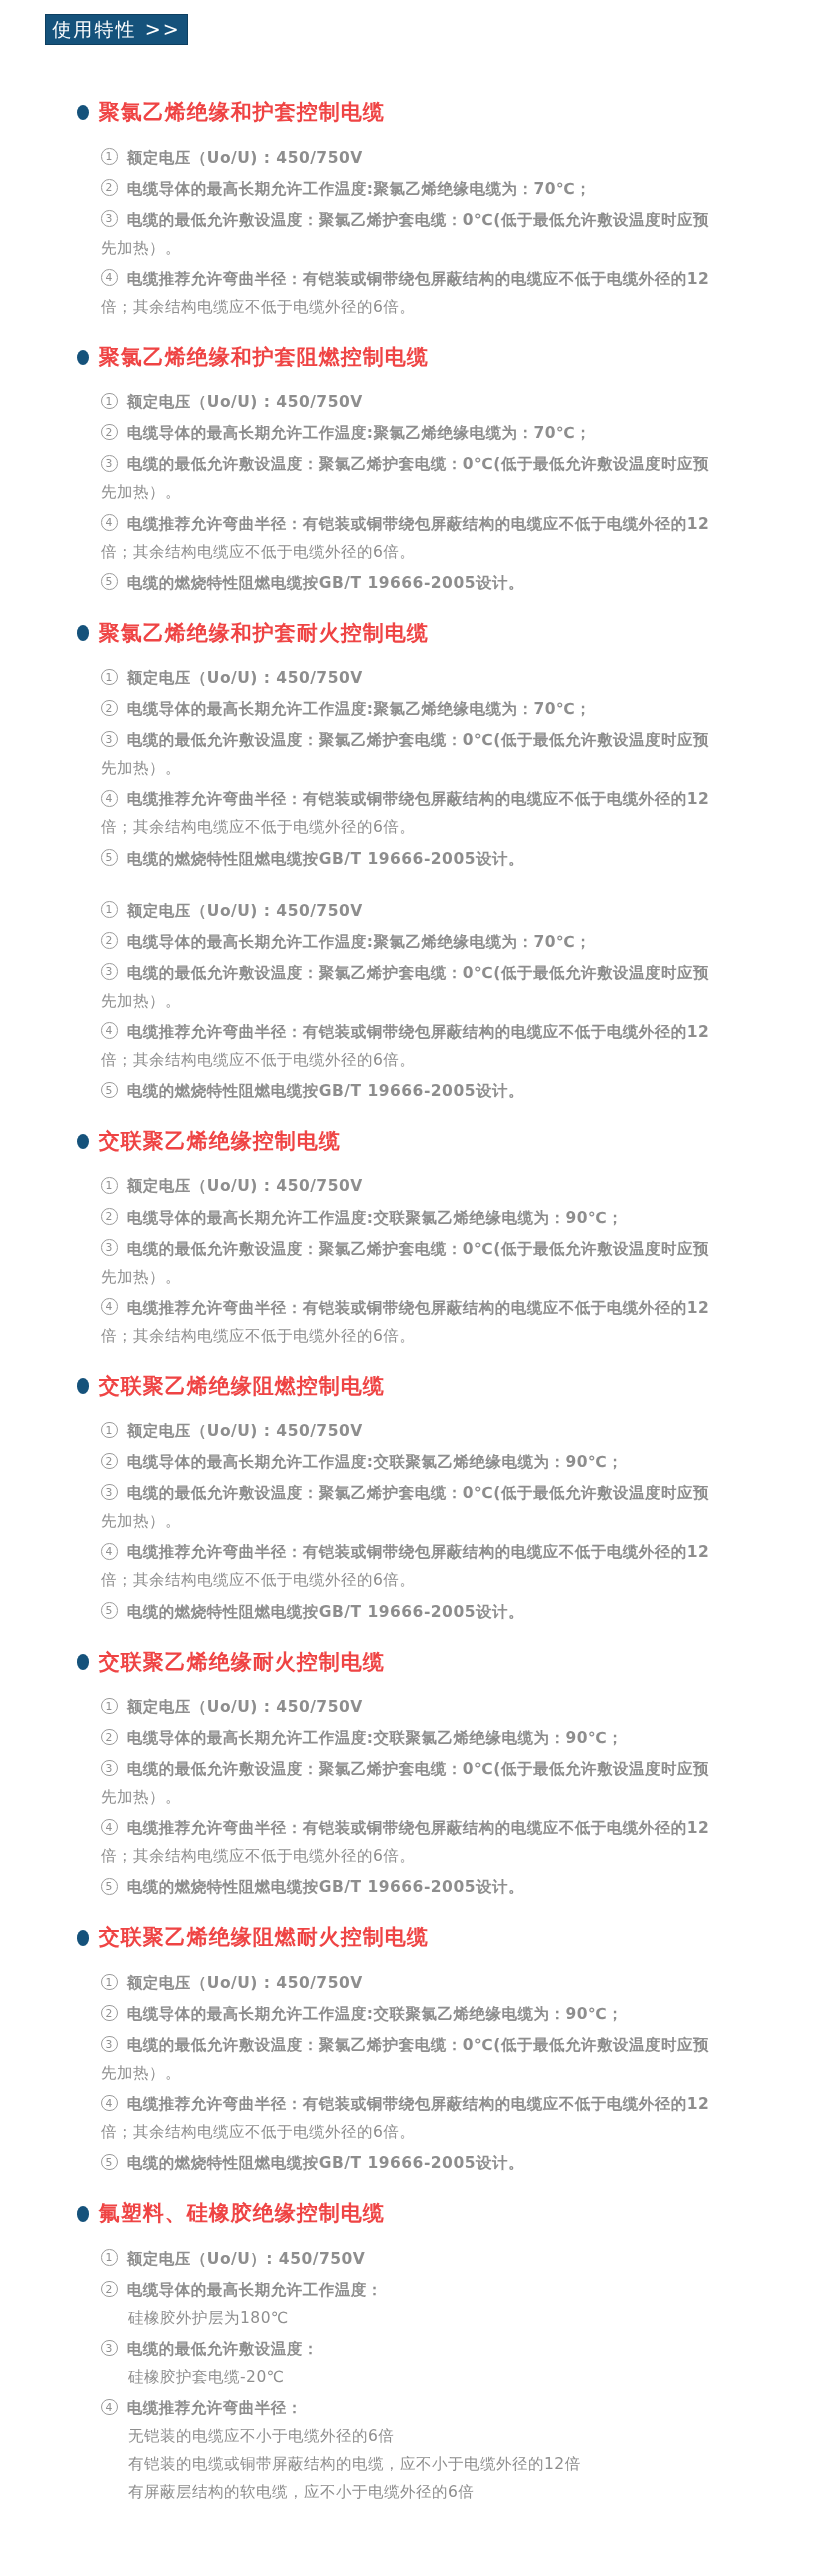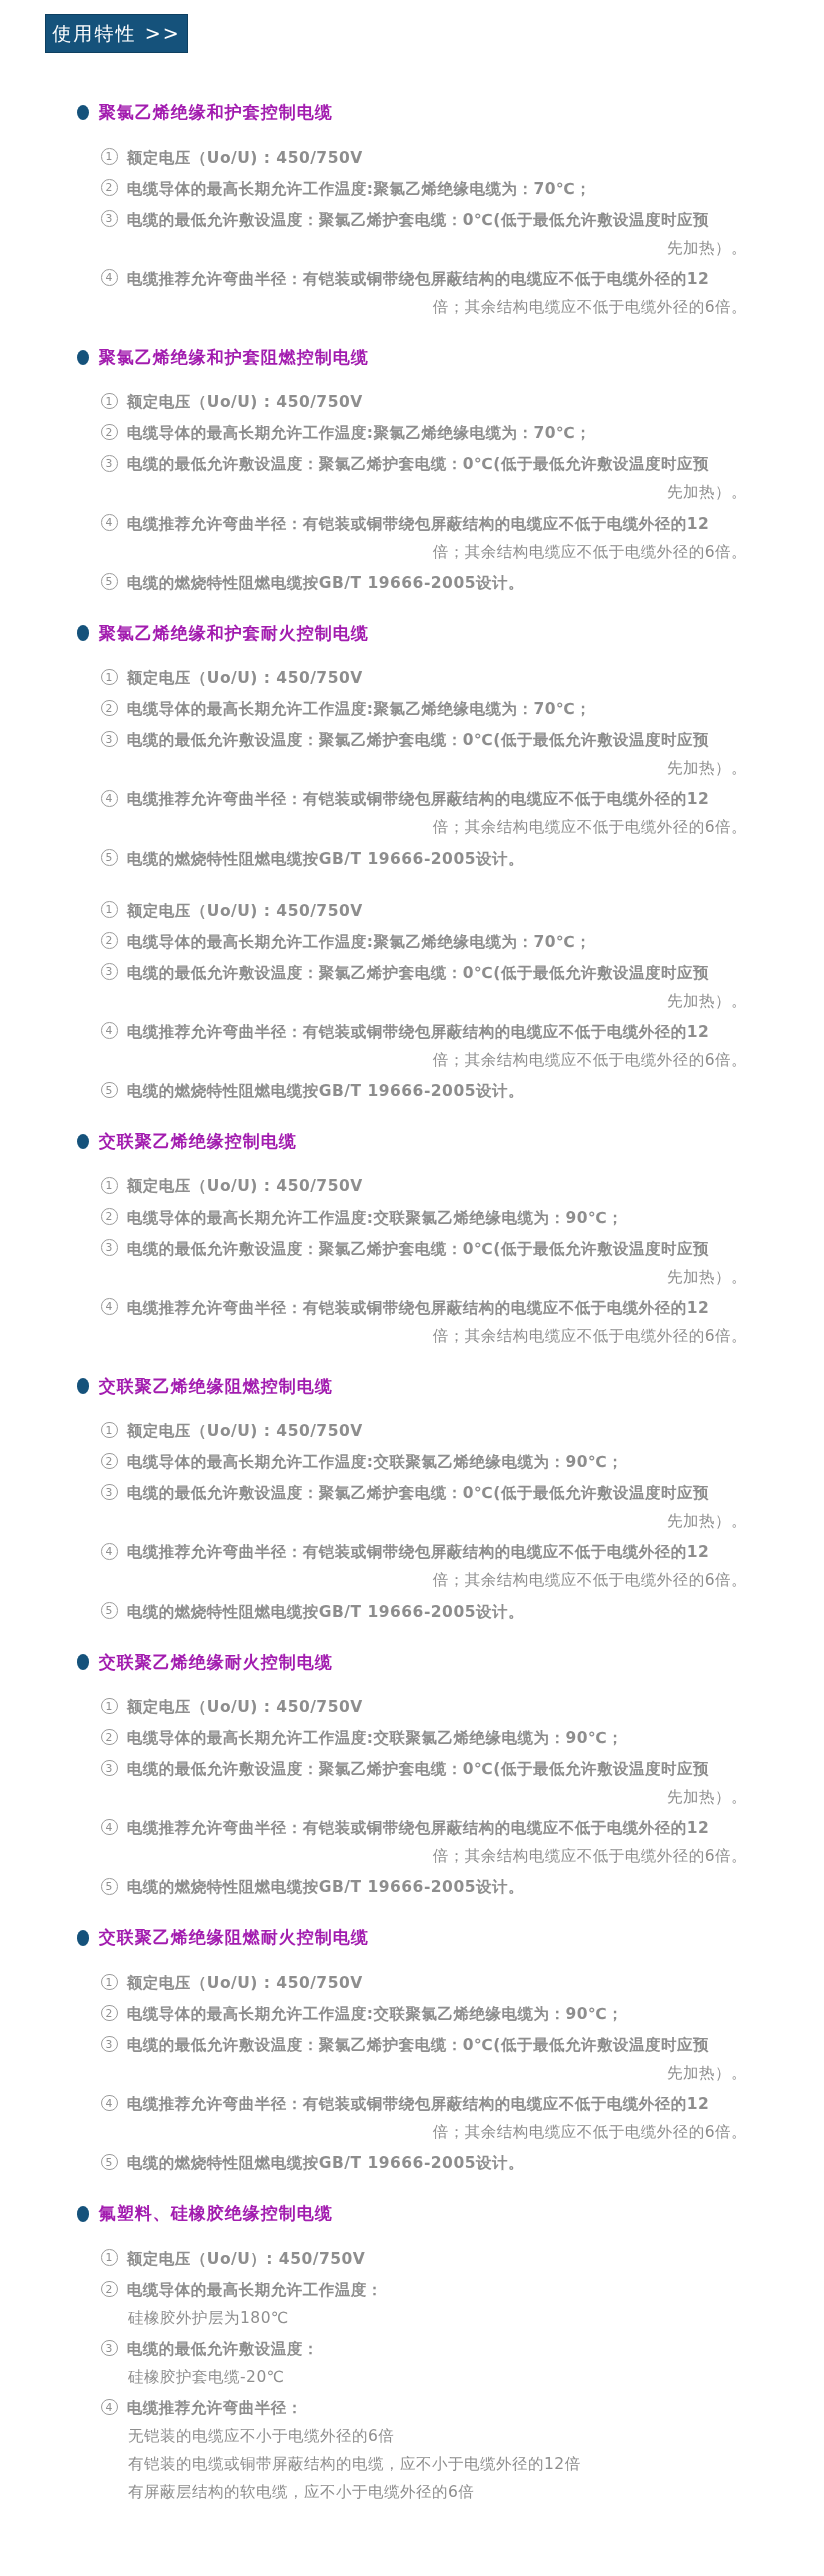--- a/index.html
+++ b/index.html
@@ -9,21 +9,21 @@
     height: 2653px;
     background: #ffffff;
     overflow: hidden;
     font-family: "DejaVu Sans", "Liberation Sans", sans-serif;
   }
   .badge {
     position: absolute;
     left: 45px;
     top: 14px;
     width: 143px;
-    height: 39px;
+    height: 31px;
     background: #15527B;
     color: #ffffff;
     display: flex;
     align-items: center;
     justify-content: center;
     font-size: 19px;
     letter-spacing: 2.1px;
     border: 0.5px solid #0e3f60;
     box-sizing: border-box;
   }
@@ -32,24 +32,24 @@
     left: 0;
     top: 100px;
     width: 824px;
   }
   .section { margin-bottom: 24px; }
   .sec-title {
     margin-left: 77px;
     display: flex;
     align-items: center;
     gap: 9.3px;
-    font-size: 17px;
+    font-size: 21px;
     line-height: 25px;
     font-weight: 600;
-    color: #a21caf;
+    color: #ef4444;
     letter-spacing: 1px;
     margin-bottom: 18.5px;
   }
   .bullet {
     width: 12.4px;
     height: 15.5px;
     border-radius: 50%;
     background: #15527B;
     flex: 0 0 auto;
   }
@@ -70,21 +70,21 @@
     border: 1px solid #9b9b9b;
     border-radius: 50%;
     font-size: 10.8px;
     line-height: 16.5px;
     text-align: center;
     margin-top: 4.6px;
     margin-right: 9.3px;
     box-sizing: border-box;
   }
   .line-text { flex: 1 1 auto; font-weight: bold; }
-  .line-cont { display: block; text-align: right; }
+  .line-cont { display: block; }
   .subline { margin-left: 27px; }
   .subgap { margin-top: 7.2px; }
 </style>
 </head>
 <body>
 
 <div class="page">
   <div class="badge">
     <span>使用特性 &gt;&gt;</span>
   </div>

